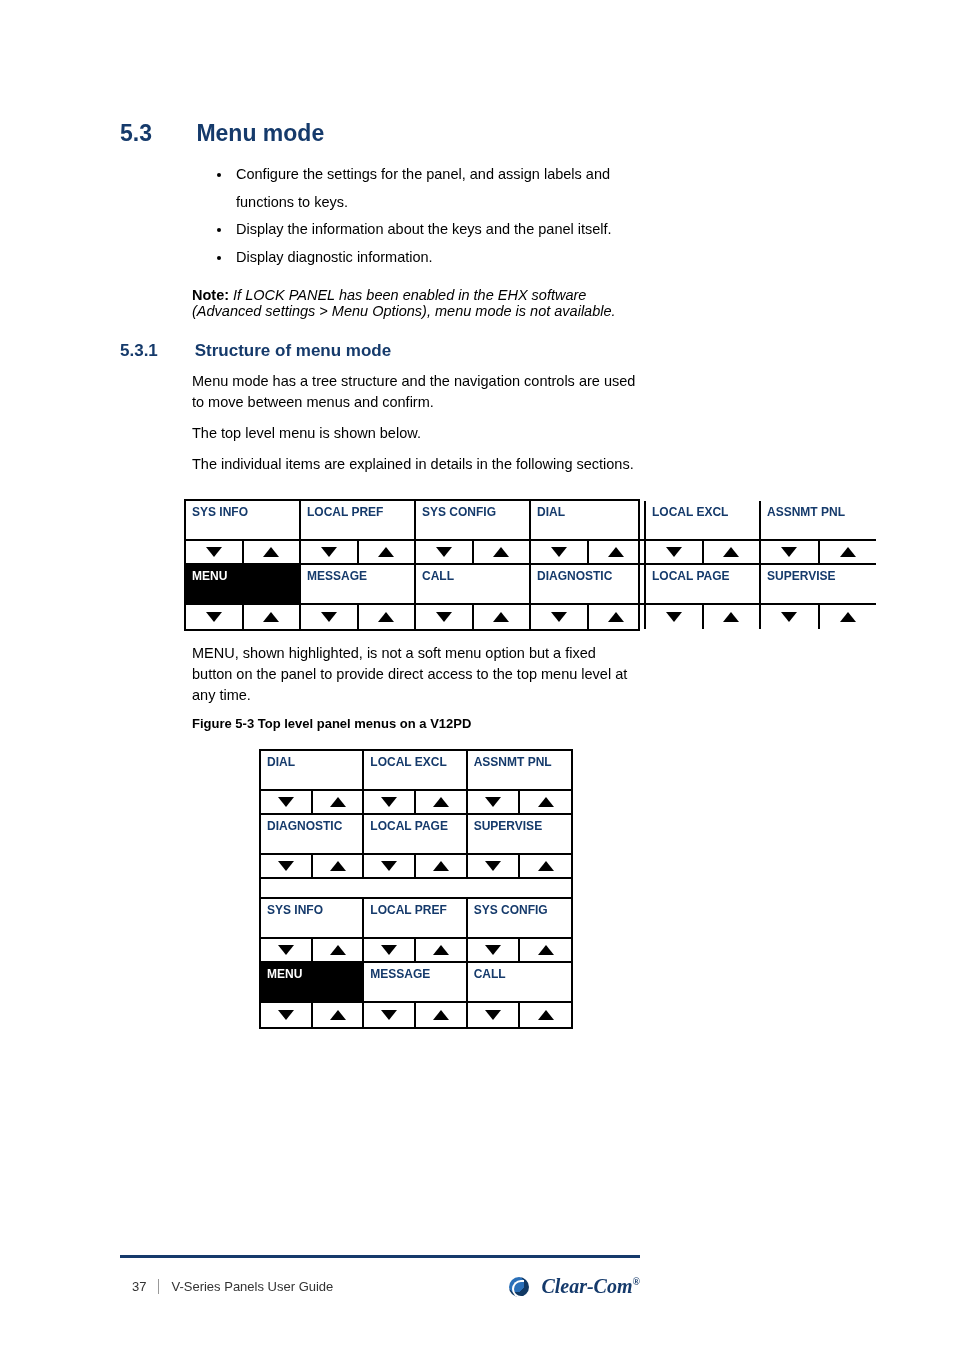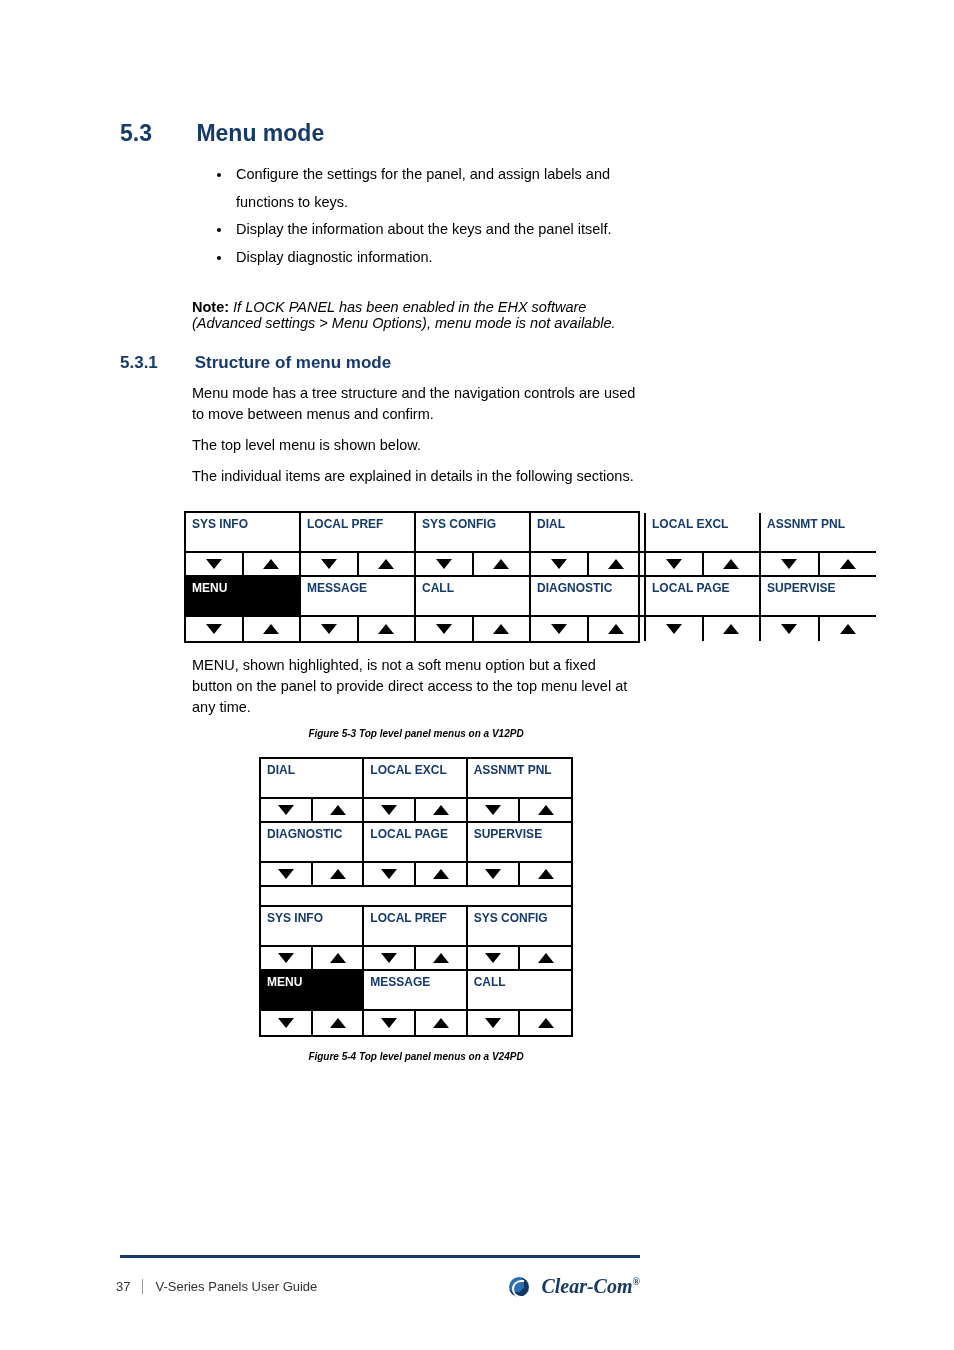--- a/index.html
+++ b/index.html
@@ -2,21 +2,21 @@
 <html><head>
 <meta charset="utf-8">
 <style>
   * { box-sizing: border-box; margin: 0; padding: 0; }
   html, body { width: 954px; background: #fff; font-family: Arial, Helvetica, sans-serif; color: #000; }
   .page { width: 760px; min-height: 1350px; background: #fff; position: relative; padding: 120px 120px 70px 120px; }
   .indent { margin-left: 72px; }
   h2.sec { color: #153a6b; font-size: 23px; font-weight: bold; margin-bottom: 14px; }
   h2.sec .num { display: inline-block; min-width: 70px; }
   .body { font-size: 14.5px; line-height: 1.45; margin-bottom: 10px; }
-  ul.bul { list-style: disc; margin: 8px 0 28px 40px; font-size: 14.5px; line-height: 1.9; }
+  ul.bul { list-style: disc; margin: 8px 0 16px 40px; font-size: 14.5px; line-height: 1.9; }
   ul.bul li { padding-left: 4px; }
   .sub { color: #153a6b; font-size: 17px; font-weight: bold; margin: 22px 0 10px 0; }
   .sub .num { display: inline-block; min-width: 70px; }
   .panel-wrap { margin-top: 24px; margin-bottom: 8px; }
   .panel-grid { display: grid; border: 2px solid #000; }
   .wide { grid-template-columns: repeat(6, 115px); margin-left: -8px; }
   .square { width: 314px; grid-template-columns: repeat(3, 1fr); margin: 18px auto 0 auto; }
   .cell { position: relative; border-right: 2px solid #000; }
   .cell:last-child { border-right: none; }
   .labelbox { height: 40px; padding: 4px 6px; font-family: Arial, Helvetica, sans-serif; font-weight: bold; font-size: 12px; color: #153a6b; border-bottom: 2px solid #000; display: flex; align-items: flex-start; }
@@ -25,23 +25,23 @@
   .arrows span { flex: 1; display: flex; align-items: center; justify-content: center; }
   .arrows span:first-child { border-right: 2px solid #000; }
   .tri-down { width: 0; height: 0; border-left: 8px solid transparent; border-right: 8px solid transparent; border-top: 10px solid #000; }
   .tri-up { width: 0; height: 0; border-left: 8px solid transparent; border-right: 8px solid transparent; border-bottom: 10px solid #000; }
   .panelrow { display: grid; grid-template-columns: subgrid; grid-column: 1 / -1; }
   .panelrow.botborder .arrows { border-bottom: 2px solid #000; }
   .blankrow { grid-column: 1 / -1; height: 20px; border-bottom: 2px solid #000; }
   .note { font-size: 14.5px; margin: 16px 0 0 0; }
   .note b { font-weight: bold; }
   .italic { font-style: italic; }
-  .figcap { text-align: center; font-size: 10px; font-weight: bold; margin-top: 8px; font-style: italic; }
+  .figcap { text-align: left; font-size: 13px; font-weight: bold; margin-top: 8px; }
   .footer-rule { position: absolute; left: 120px; right: 120px; bottom: 92px; border-top: 3px solid #153a6b; }
-  .footer { position: absolute; left: 116px; right: 120px; bottom: 52px; display: flex; justify-content: space-between; align-items: center; font-size: 13px; color: #333; }
+  .footer { position: absolute; left: 132px; right: 120px; bottom: 52px; display: flex; justify-content: space-between; align-items: center; font-size: 13px; color: #333; }
   .footer-left { display: flex; align-items: center; gap: 12px; }
   .footer-left .pg { border-right: 1px solid #999; padding-right: 12px; }
   .logo { display: flex; align-items: center; gap: 12px; }
   .logo-mark { width: 20px; height: 20px; border-radius: 50%; background: radial-gradient(circle at 35% 35%, #2a6fb8 0 45%, #103863 46% 100%); position: relative; }
   .logo-mark::after { content: ""; position: absolute; left: 3px; top: 3px; width: 10px; height: 14px; border: 2px solid #fff; border-right: none; border-radius: 10px 0 0 10px; }
   .logo-text { font-family: Georgia, 'Times New Roman', serif; font-style: italic; font-weight: bold; font-size: 20px; color: #153a6b; }
   .logo-text sup { font-size: 10px; font-style: normal; }
 </style>
 </head>
 <body>
@@ -356,21 +356,20 @@
                 <div class="tri-down"></div>
               </span>
               <span>
                 <div class="tri-up"></div>
               </span>
             </div>
           </div>
       </div>
     </div>
 
-    <p class="figcap" style="margin-top:14px">Figure 5-4 Top level panel menus on a V24PD</p>
   </div>
 
   <div class="footer-rule"></div>
   <div class="footer">
     <div class="footer-left">
       <span class="pg">37</span>
       <span>V-Series Panels User Guide</span>
     </div>
     <div class="logo">
       <div class="logo-mark"></div>

